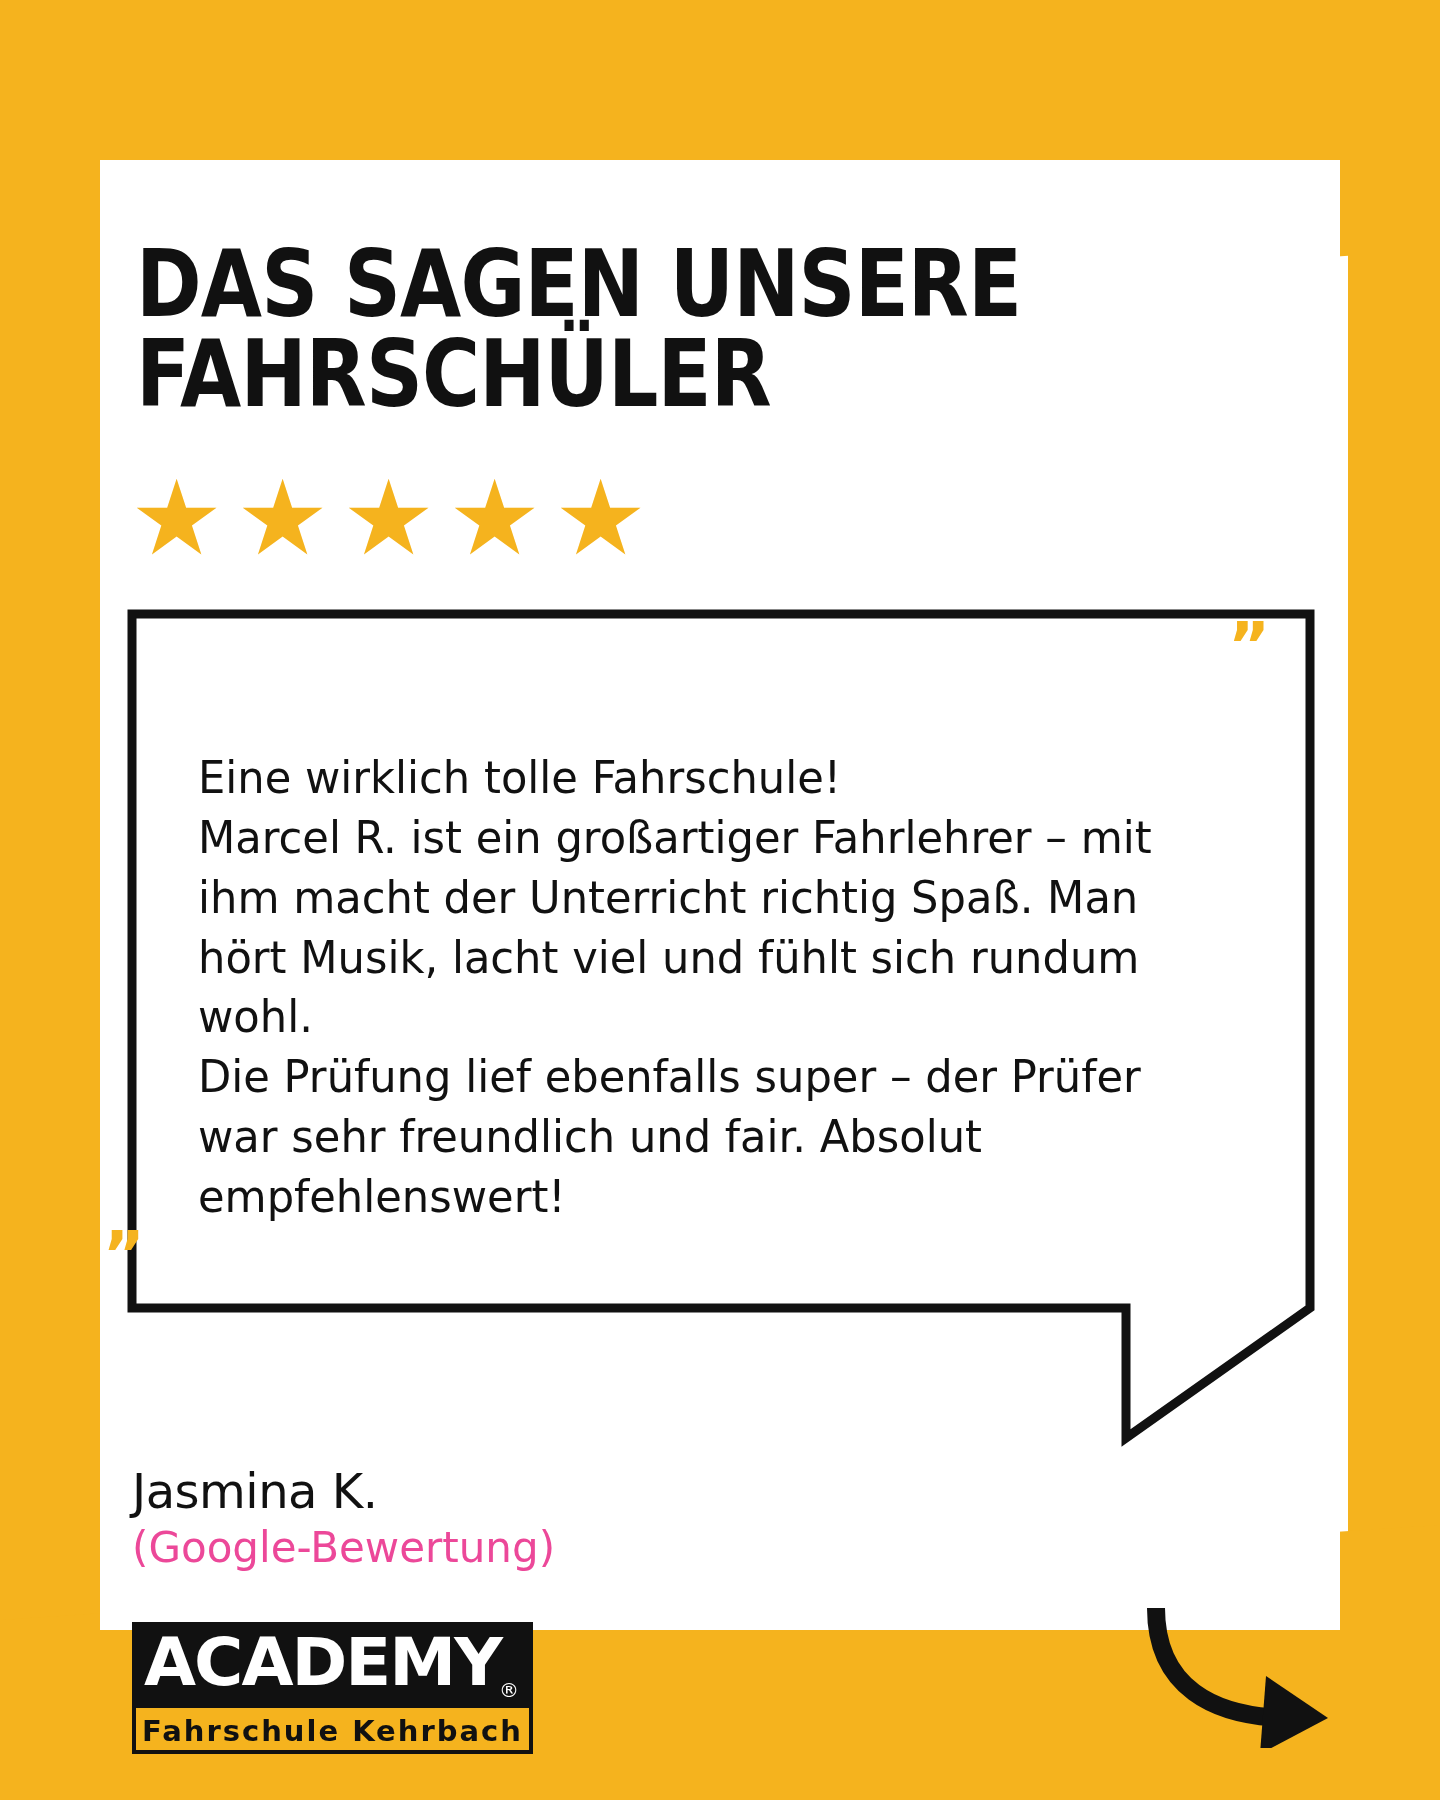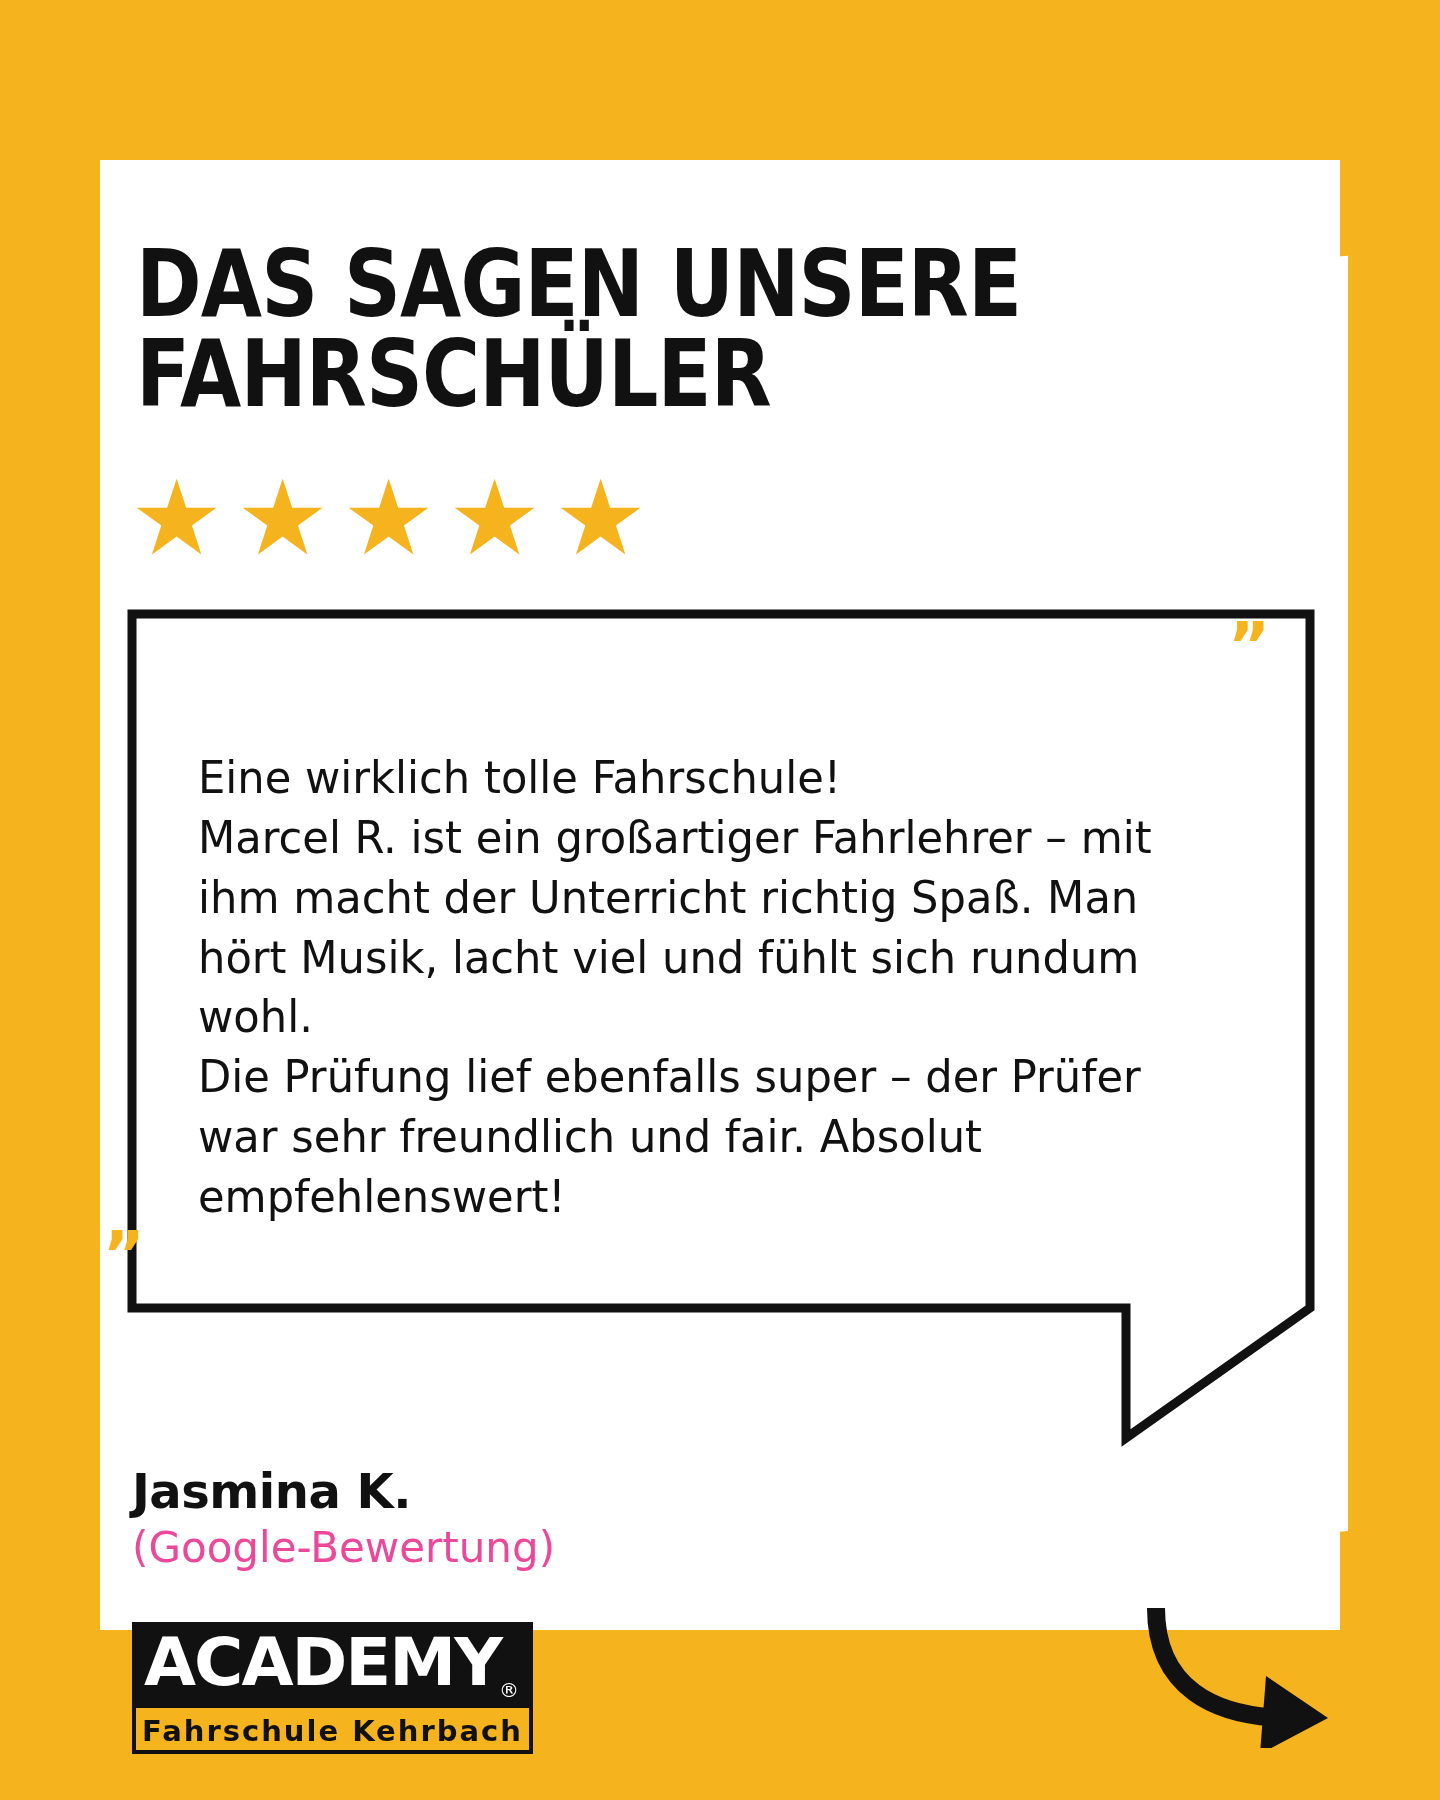--- a/index.html
+++ b/index.html
@@ -157,21 +157,21 @@
   
   .attribution {
     position: absolute;
     left: 132px;
     top: 1465px;
     width: 760px;
   }
   .attr-name {
     color: #111111;
     font-family: "DejaVu Sans", sans-serif;
-    font-weight: 700;
+    font-weight: 400;
     font-size: 48px;
     line-height: 1.1;
     letter-spacing: -0.5px;
   }
   .attr-source {
     color: #ec4899;
     font-family: "DejaVu Sans", sans-serif;
     font-weight: 400;
     font-size: 42px;
     line-height: 1.25;

